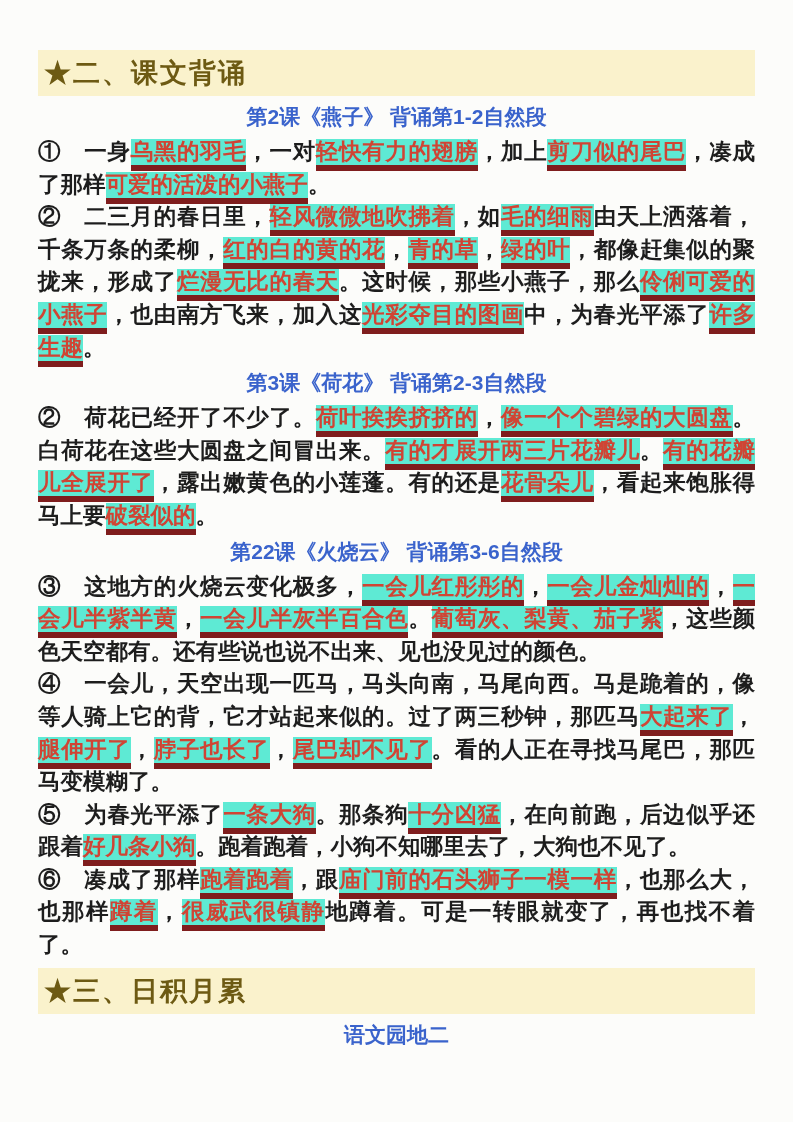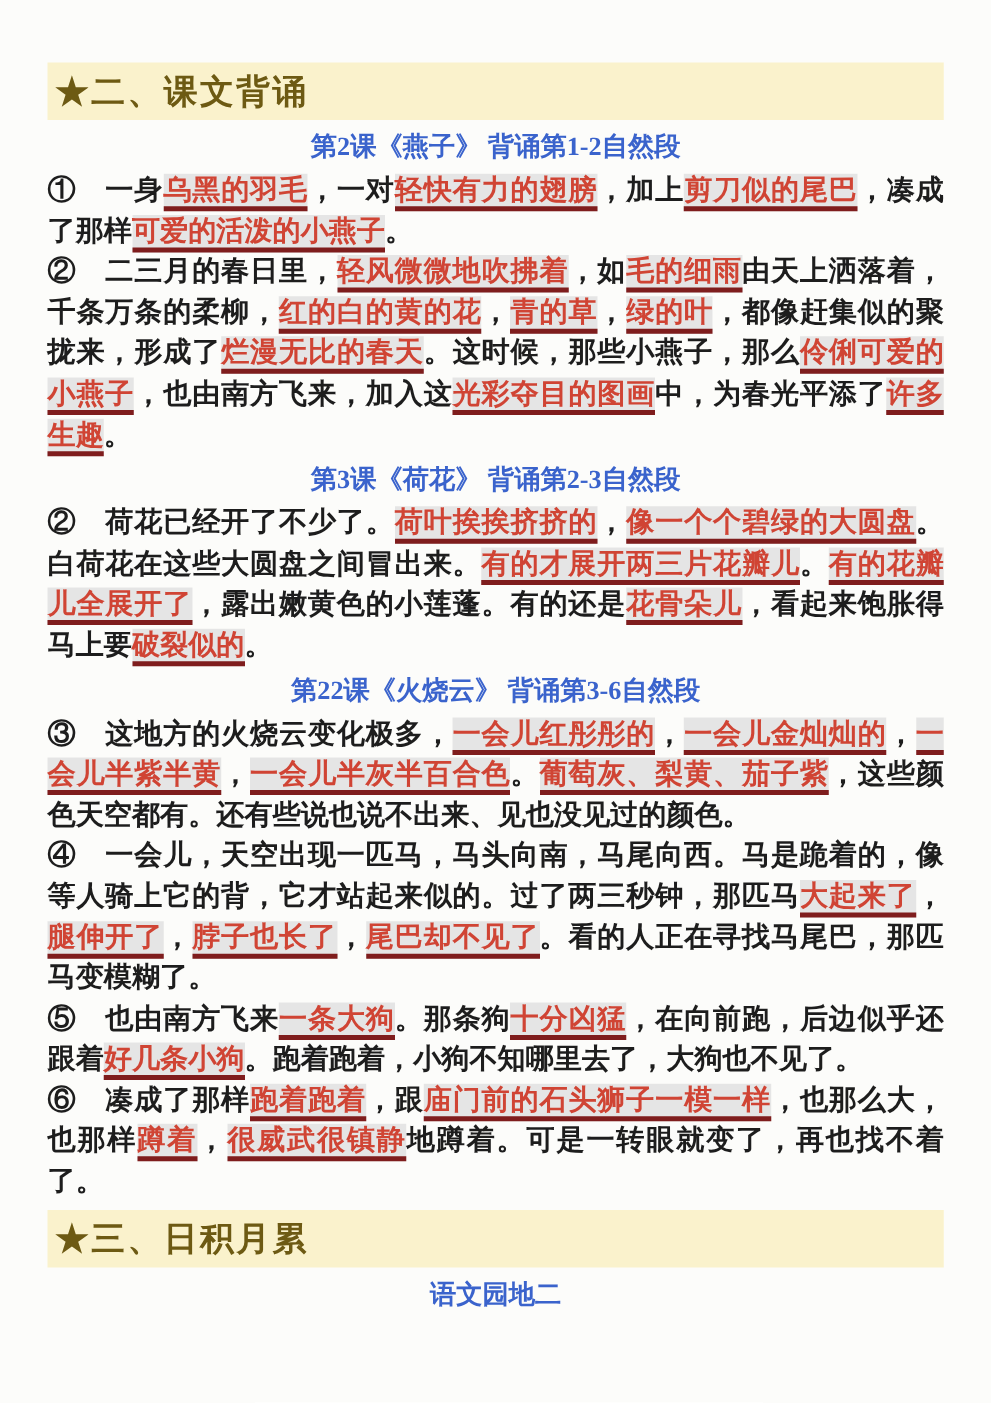--- a/index.html
+++ b/index.html
@@ -2,21 +2,21 @@
 <html lang="zh" style="--page-bg: #fcfcfa; --banner-bg: #faf2cc; --banner-text: #6d5a13; --heading-blue: #3a63cc; --red: #d04434; --body-text: #1d1d1d;"><head>
 <meta charset="utf-8">
 <style>
   html, body { margin: 0; padding: 0; background: #ffffff; }
   .page {
     position: relative;
     width: 793px;
     height: 1122px;
     margin: 0 auto;
     background: var(--page-bg, #fcfcfa);
-    font-family: Liberation Serif, serif;
+    font-family: Liberation Sans, sans-serif;
     box-sizing: border-box;
     padding: 44px 38px 0 38px;
     overflow: hidden;
   }
   .banner {
     background: var(--banner-bg, #faf2cc);
     color: var(--banner-text, #6d5a13);
     font-size: 27px;
     font-weight: 700;
     letter-spacing: 2px;
@@ -35,38 +35,38 @@
     font-size: 22.5px;
     font-weight: 600;
     line-height: 32.6px;
     color: var(--body-text, #1d1d1d);
     text-align: justify;
     text-justify: inter-ideograph;
   }
   .run-n { color: var(--body-text, #1d1d1d); }
   .run-r {
     color: var(--red, #d04434);
-    background: #e5e5e5;
-    border-bottom: 4px solid #7f1d1d;
+    background: #5eead4;
+    border-bottom: 6px solid #7f1d1d;
     padding-bottom: 1px;
   }
 </style>
 </head>
 <body>
 
 <div class="page">
   <div>
       <div class="banner">★二、课文背诵</div>
       <div class="lesson-title">第2课《燕子》 背诵第1-2自然段</div>
       <div class="para"><span class="run-n">①　一身</span><span class="run-r">乌黑的羽毛</span><span class="run-n">，一对</span><span class="run-r">轻快有力的翅膀</span><span class="run-n">，加上</span><span class="run-r">剪刀似的尾巴</span><span class="run-n">，凑成了那样</span><span class="run-r">可爱的活泼的小燕子</span><span class="run-n">。</span></div>
       <div class="para"><span class="run-n">②　二三月的春日里，</span><span class="run-r">轻风微微地吹拂着</span><span class="run-n">，如</span><span class="run-r">毛的细雨</span><span class="run-n">由天上洒落着，千条万条的柔柳，</span><span class="run-r">红的白的黄的花</span><span class="run-n">，</span><span class="run-r">青的草</span><span class="run-n">，</span><span class="run-r">绿的叶</span><span class="run-n">，都像赶集似的聚拢来，形成了</span><span class="run-r">烂漫无比的春天</span><span class="run-n">。这时候，那些小燕子，那么</span><span class="run-r">伶俐可爱的小燕子</span><span class="run-n">，也由南方飞来，加入这</span><span class="run-r">光彩夺目的图画</span><span class="run-n">中，为春光平添了</span><span class="run-r">许多生趣</span><span class="run-n">。</span></div>
       <div class="lesson-title">第3课《荷花》 背诵第2-3自然段</div>
       <div class="para"><span class="run-n">②　荷花已经开了不少了。</span><span class="run-r">荷叶挨挨挤挤的</span><span class="run-n">，</span><span class="run-r">像一个个碧绿的大圆盘</span><span class="run-n">。白荷花在这些大圆盘之间冒出来。</span><span class="run-r">有的才展开两三片花瓣儿</span><span class="run-n">。</span><span class="run-r">有的花瓣儿全展开了</span><span class="run-n">，露出嫩黄色的小莲蓬。有的还是</span><span class="run-r">花骨朵儿</span><span class="run-n">，看起来饱胀得马上要</span><span class="run-r">破裂似的</span><span class="run-n">。</span></div>
       <div class="lesson-title">第22课《火烧云》 背诵第3-6自然段</div>
       <div class="para"><span class="run-n">③　这地方的火烧云变化极多，</span><span class="run-r">一会儿红彤彤的</span><span class="run-n">，</span><span class="run-r">一会儿金灿灿的</span><span class="run-n">，</span><span class="run-r">一会儿半紫半黄</span><span class="run-n">，</span><span class="run-r">一会儿半灰半百合色</span><span class="run-n">。</span><span class="run-r">葡萄灰、梨黄、茄子紫</span><span class="run-n">，这些颜色天空都有。还有些说也说不出来、见也没见过的颜色。</span></div>
       <div class="para"><span class="run-n">④　一会儿，天空出现一匹马，马头向南，马尾向西。马是跪着的，像等人骑上它的背，它才站起来似的。过了两三秒钟，那匹马</span><span class="run-r">大起来了</span><span class="run-n">，</span><span class="run-r">腿伸开了</span><span class="run-n">，</span><span class="run-r">脖子也长了</span><span class="run-n">，</span><span class="run-r">尾巴却不见了</span><span class="run-n">。看的人正在寻找马尾巴，那匹马变模糊了。</span></div>
-      <div class="para"><span class="run-n">⑤　也由南方飞来</span><span class="run-r">一条大狗</span><span class="run-n">。那条狗</span><span class="run-r">十分凶猛</span><span class="run-n">，在向前跑，后边似乎还跟着</span><span class="run-r">好几条小狗</span><span class="run-n">。跑着跑着，小狗不知哪里去了，大狗也不见了。</span></div>
+      <div class="para"><span class="run-n">⑤　为春光平添了</span><span class="run-r">一条大狗</span><span class="run-n">。那条狗</span><span class="run-r">十分凶猛</span><span class="run-n">，在向前跑，后边似乎还跟着</span><span class="run-r">好几条小狗</span><span class="run-n">。跑着跑着，小狗不知哪里去了，大狗也不见了。</span></div>
       <div class="para"><span class="run-n">⑥　凑成了那样</span><span class="run-r">跑着跑着</span><span class="run-n">，跟</span><span class="run-r">庙门前的石头狮子一模一样</span><span class="run-n">，也那么大，也那样</span><span class="run-r">蹲着</span><span class="run-n">，</span><span class="run-r">很威武很镇静</span><span class="run-n">地蹲着。可是一转眼就变了，再也找不着了。</span></div>
       <div class="banner">★三、日积月累</div>
       <div class="lesson-title">语文园地二</div>
     </div>
 
 </div>
 
 </body></html>

